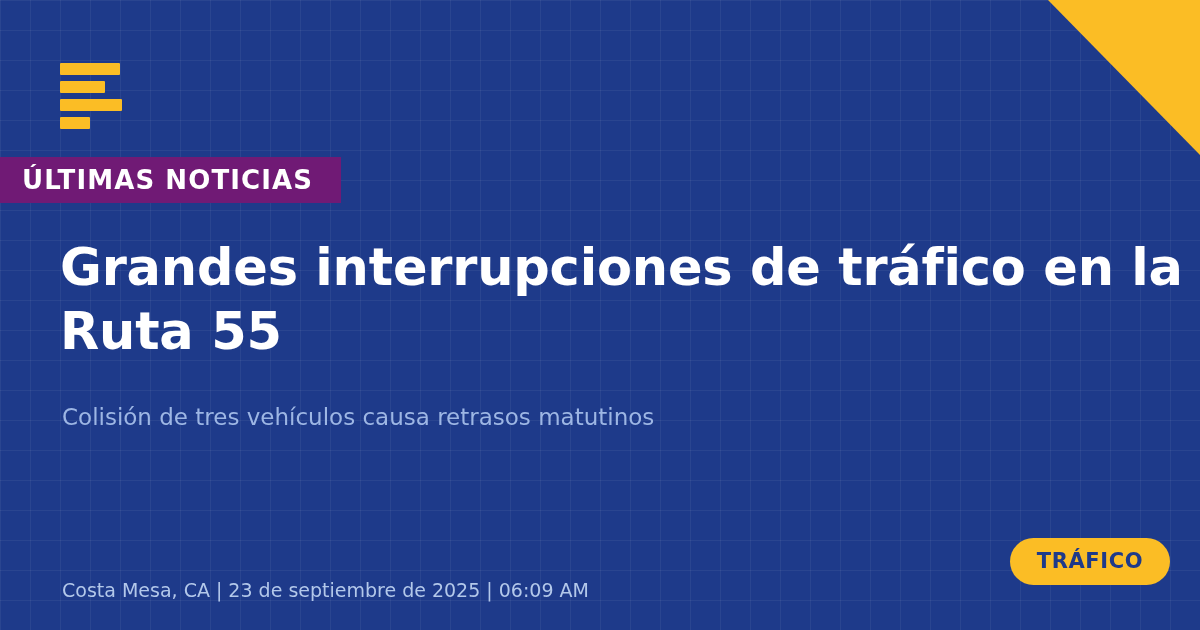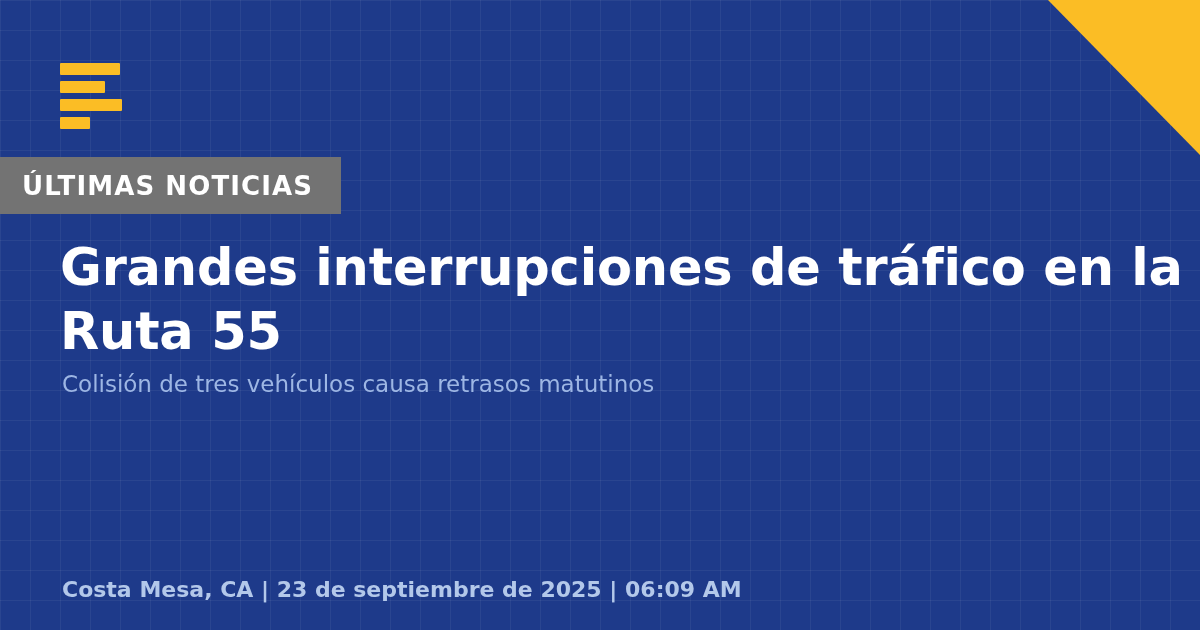--- a/index.html
+++ b/index.html
@@ -48,22 +48,22 @@
   }
   .logo-bar.w1 { width:60px; }
   .logo-bar.w2 { width:45px; }
   .logo-bar.w3 { width:62px; }
   .logo-bar.w4 { width:30px; }
 
   
   #breaking-banner {
     position:absolute;
     left:0; top:157px;
-    height:57px;
-    background-color:#737373;
+    height:46px;
+    background-color:#701a75;
     display:flex;
     align-items:center;
     padding:0 28px 0 22px;
   }
   #breaking-banner-label {
     color:#ffffff;
     font-size:26px;
     font-weight:bold;
     letter-spacing:1.1px;
     line-height:1;
@@ -78,37 +78,36 @@
     color:#ffffff;
     font-size:51px;
     font-weight:bold;
     line-height:64px;
     letter-spacing:-0.2px;
   }
 
   
   #subtitle {
     position:absolute;
-    left:62px; top:368px;
+    left:62px; top:401px;
     width:1000px;
     color:#9db6e4;
     font-size:23px;
     font-weight:normal;
     line-height:32px;
   }
 
   
   #footer-meta {
     position:absolute;
     left:62px; top:576px;
     color:#b3c8ea;
-    font-size:22px;
+    font-size:19px;
     line-height:28px;
     white-space:nowrap;
-    font-weight:bold;
   }
 
   
   #category-badge {
     position:absolute;
     right:30px; top:538px;
     height:47px;
     min-width:160px;
     padding:0 26px;
     background-color:#fbbd25;
@@ -145,14 +144,17 @@
   <div id="breaking-banner">
     <span id="breaking-banner-label">ÚLTIMAS NOTICIAS</span>
   </div>
 
   <h1 id="headline">Grandes interrupciones de tráfico en la Ruta 55</h1>
 
   <p id="subtitle">Colisión de tres vehículos causa retrasos matutinos</p>
 
   <div id="footer-meta">Costa Mesa, CA | 23 de septiembre de 2025 | 06:09 AM</div>
 
+  <div id="category-badge">
+    <span id="category-badge-label">TRÁFICO</span>
+  </div>
 
 </div>
 
 </body></html>

